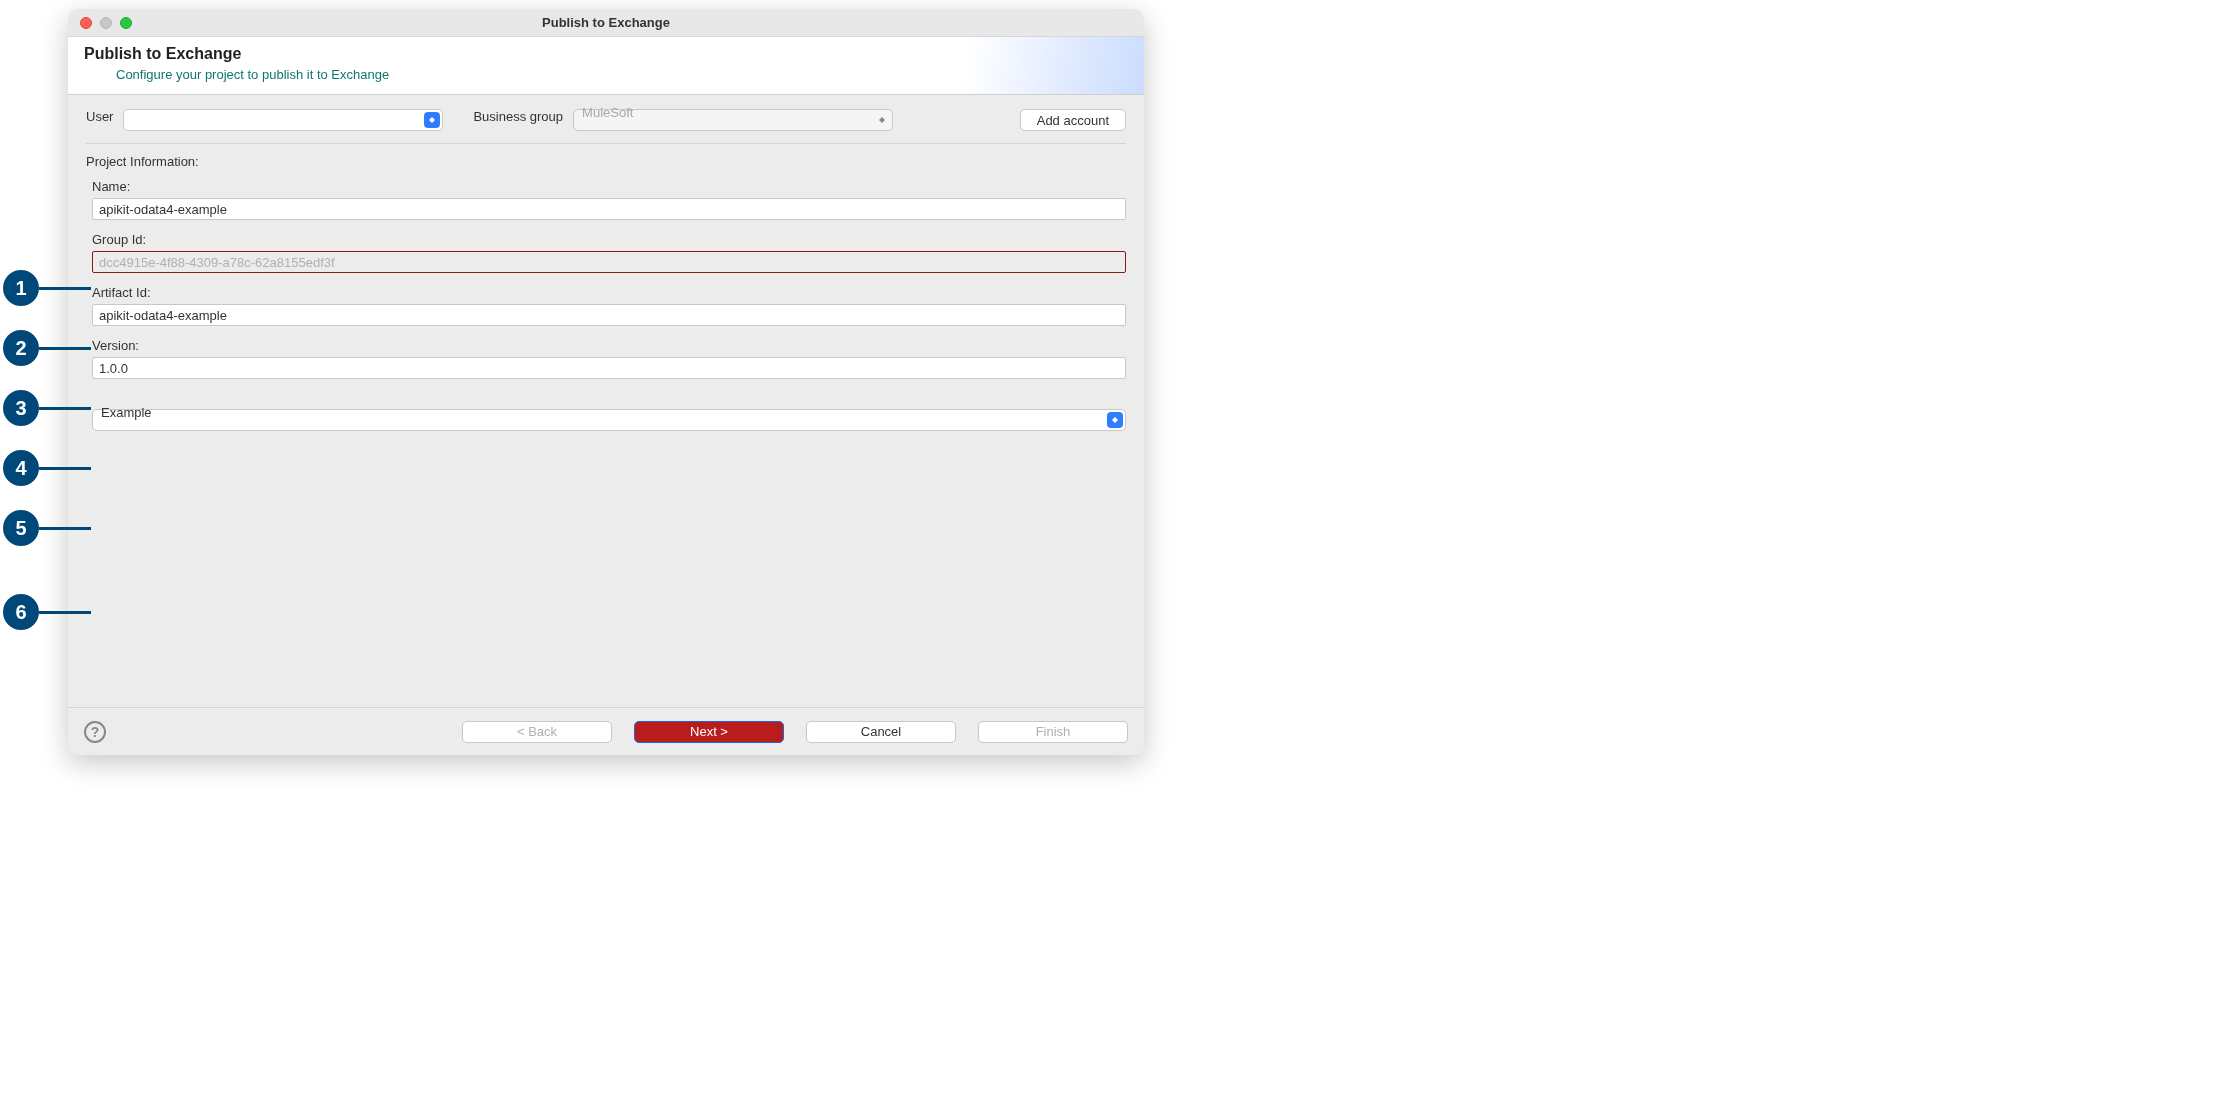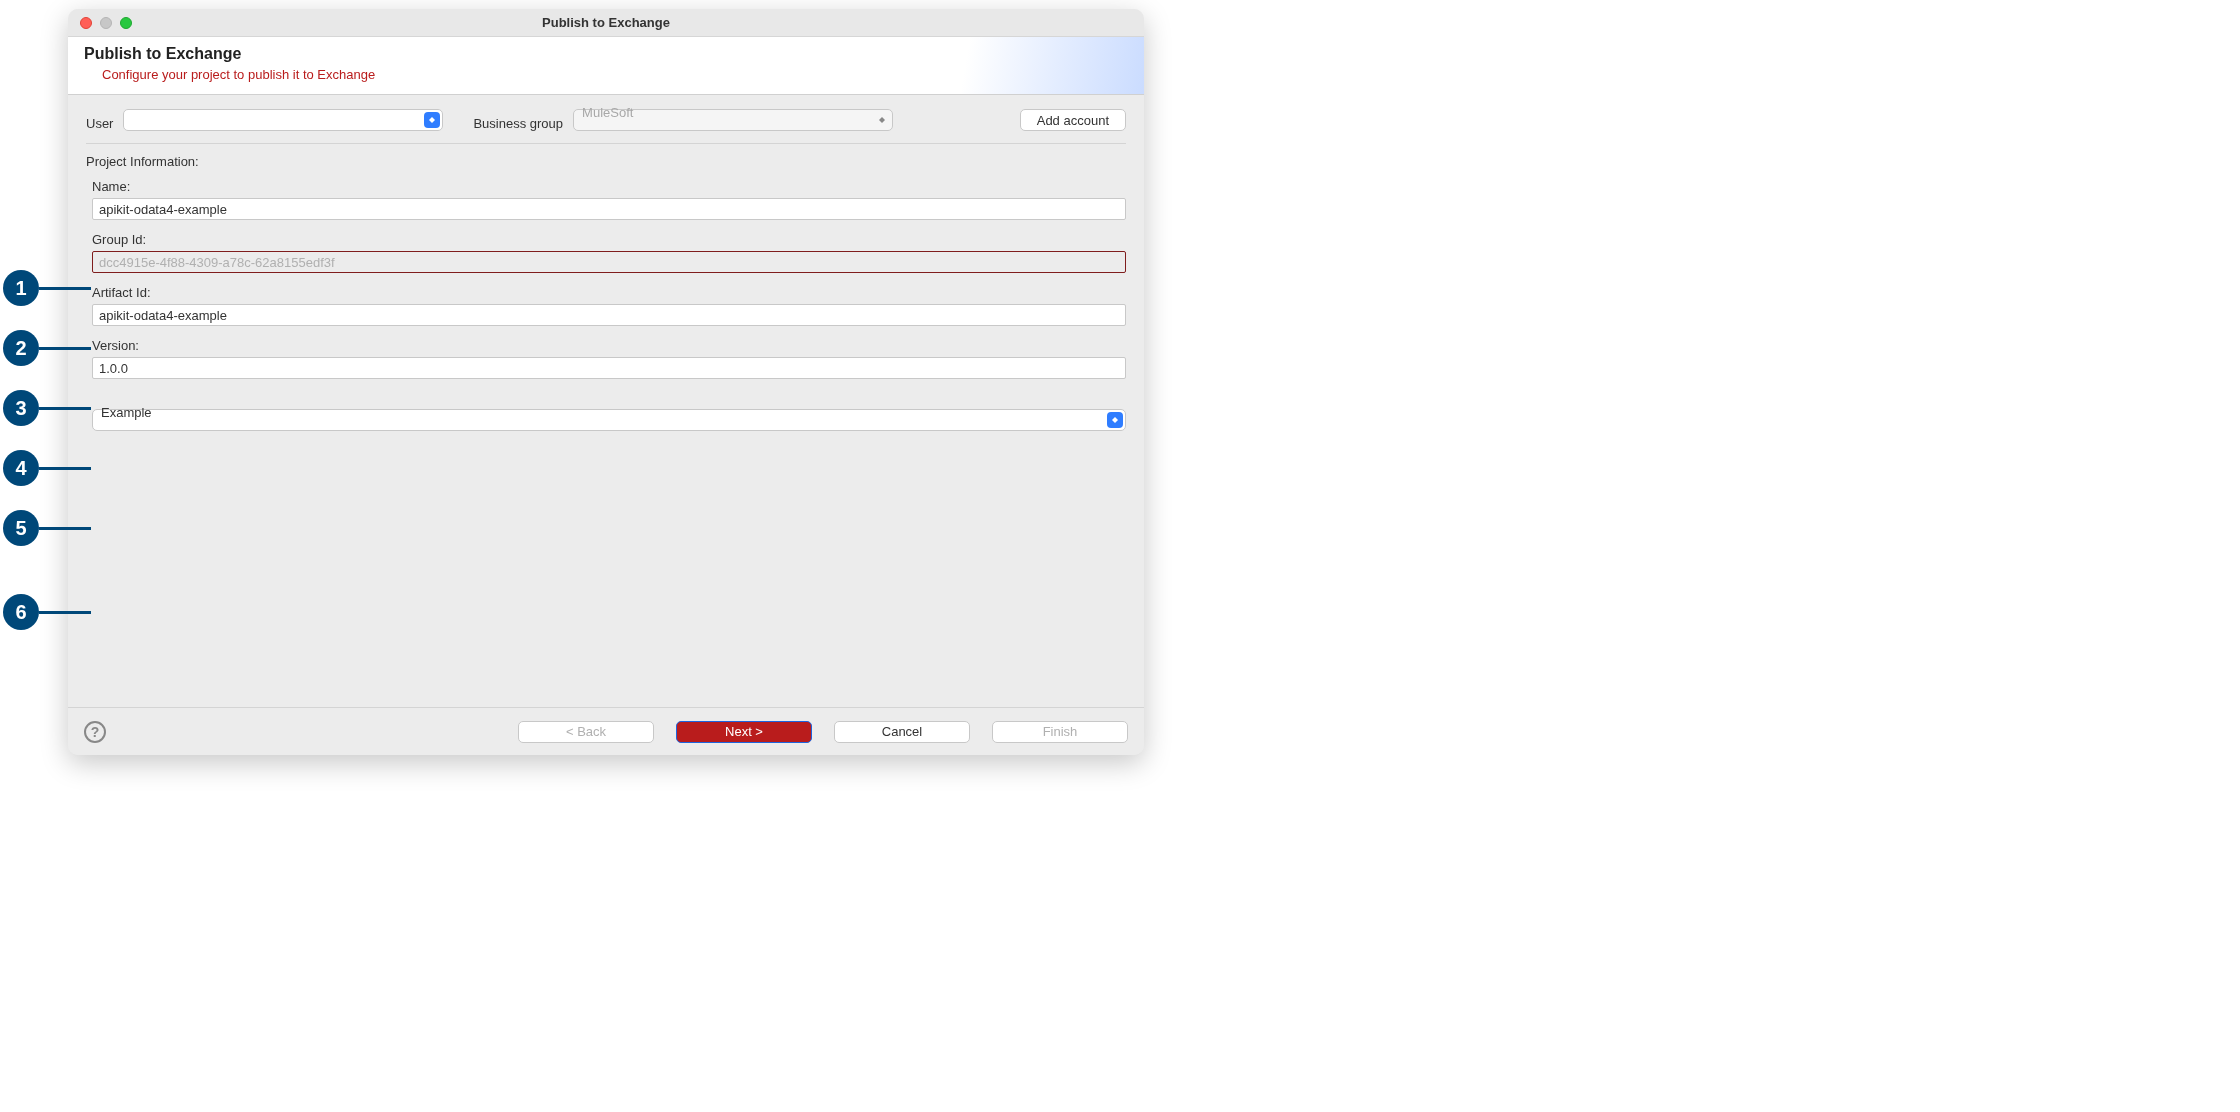--- a/index.html
+++ b/index.html
@@ -76,29 +76,29 @@
       pointer-events: none;
     }
     .header-title {
       font-size: 16px;
       font-weight: 700;
       color: #222;
       margin-bottom: 4px;
     }
     .header-subtitle {
       font-size: 13px;
-      color: #b91c1c;
-      margin-left: 18px;
+      color: #0f766e;
+      margin-left: 32px;
     }
     .content {
       padding: 14px 18px;
     }
     .top-row {
       display: flex;
-      align-items: flex-end;
+      align-items: flex-start;
       gap: 10px;
       padding-bottom: 12px;
       border-bottom: 1px solid #d4d4d4;
       margin-bottom: 10px;
     }
     .label {
       font-size: 13px;
       color: #333;
     }
     .select {
@@ -215,21 +215,21 @@
       border-radius: 50%;
       display: flex;
       align-items: center;
       justify-content: center;
       font-size: 14px;
       font-weight: 700;
       color: #888;
     }
     .footer-spacer { flex: 1; }
     .wiz-btn {
-      width: 136px;
+      width: 150px;
       height: 22px;
       border: 1px solid #c8c8c8;
       border-radius: 5px;
       background: #fff;
       font-size: 13px;
       color: #333;
       display: inline-flex;
       align-items: center;
       justify-content: center;
       margin-left: 10px;

